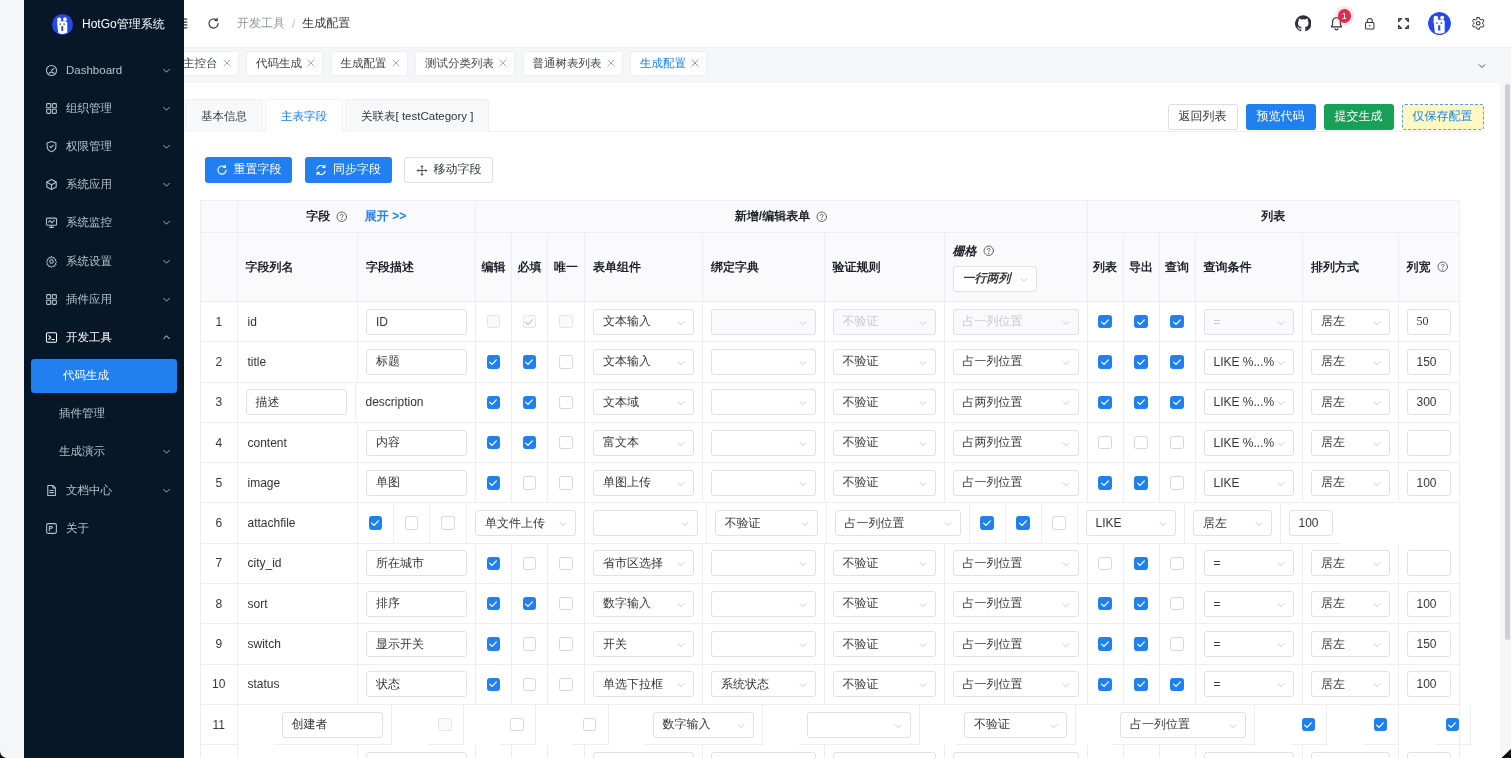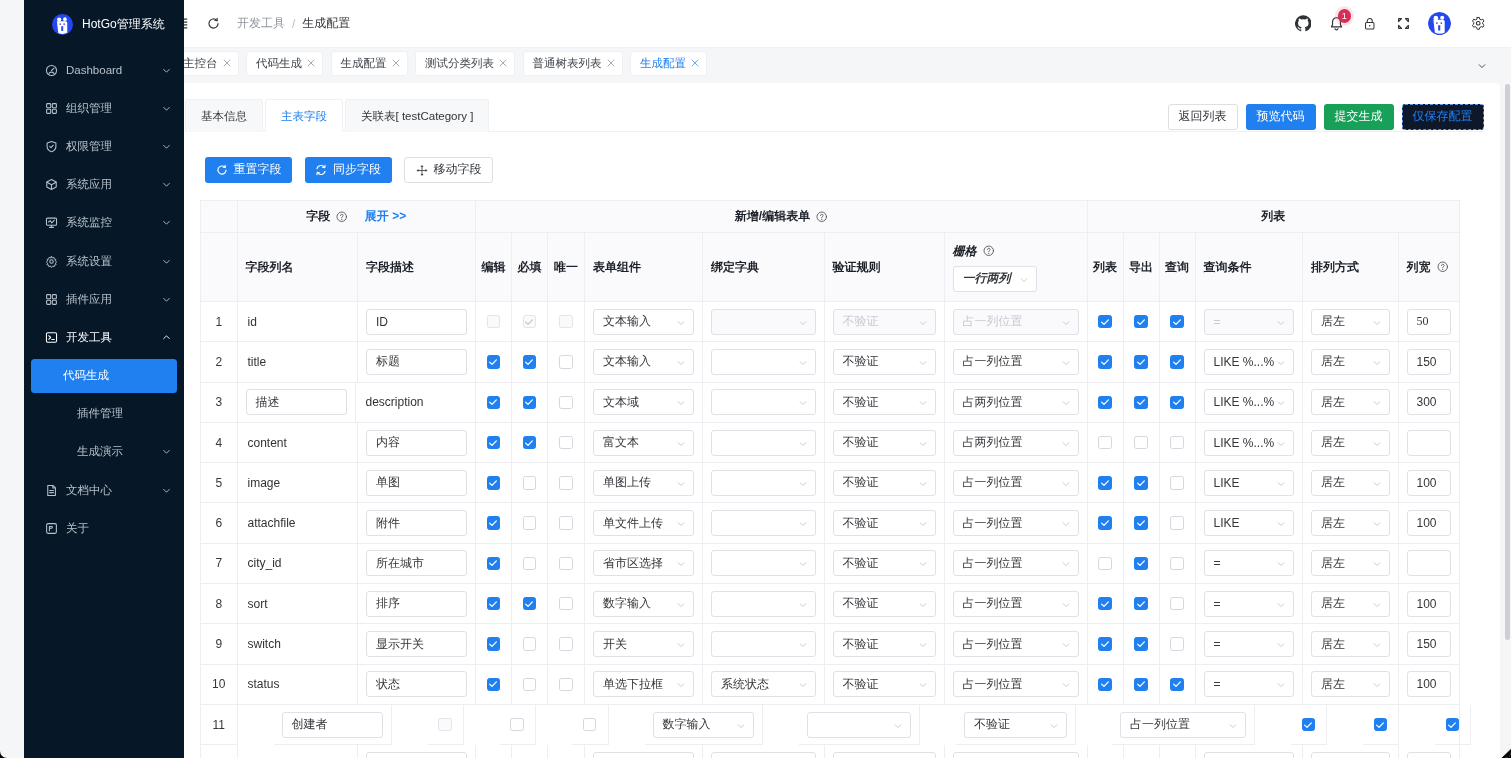--- a/index.html
+++ b/index.html
@@ -12,21 +12,21 @@
   .logo-row { height:48px; display:flex; align-items:center; padding-left:28px; }
   .logo-badge { width:21px; height:21px; flex:0 0 21px; }
   .logo-title { margin-left:9px; color:#fff; font-size:12px; font-weight:500; white-space:nowrap; }
   .menu { margin-top:3px; }
   .menu-item { height:38.2px; display:flex; align-items:center; padding:0 13px 0 21px; color:#b7c1ca; font-size:11.5px; cursor:pointer; }
   .menu-item .mi-icon { width:13px; height:13px; flex:0 0 13px; margin-right:8px; display:flex; }
   .menu-item .mi-icon svg { width:13px; height:13px; }
   .menu-item .mi-label { flex:1; white-space:nowrap; overflow:hidden; }
   .menu-item .mi-arrow { width:9px; height:9px; display:flex; margin-left:6px; }
   .menu-item.parent-active { color:#fff; }
-  .menu-item.child { padding-left:53px; }
+  .menu-item.child { padding-left:35px; }
   .menu-item.child.active-wrap { padding:0; }
   .active-pill { margin:2px 7px; height:34.2px; width:146px; background:#2080f0; border-radius:3.5px; display:flex; align-items:center; padding-left:32px; color:#fff; }
 
   
   .header { position:absolute; left:160px; top:0; width:1351px; height:48px; background:#fff; border-bottom:1px solid #f0f1f3; display:flex; align-items:center; z-index:4; }
   .hdr-icon { display:flex; align-items:center; justify-content:center; color:#33363a; cursor:pointer; }
   .hdr-collapse { margin-left:15px; }
   .hdr-refresh { margin-left:19px; }
   .breadcrumb { margin-left:17px; font-size:12px; display:flex; align-items:center; white-space:nowrap; }
   .bc-first { color:#8f959e; }
@@ -50,21 +50,21 @@
   .card { position:absolute; left:169px; top:83px; width:1331px; height:700px; background:#fff; border-radius:4px; box-shadow:0 1px 2px rgba(0,0,0,.02); }
   .ctabs-row { position:absolute; left:16px; right:16px; top:16px; height:33px; border-bottom:1px solid #eef0f3; display:flex; }
   .ctab { height:33px; padding:0 15px; font-size:11.5px; border:1px solid #eef0f3; border-bottom:none; border-radius:3px 3px 0 0; background:#f7f8fa; color:#303439; display:flex; align-items:center; margin-right:2px; cursor:pointer; position:relative; white-space:nowrap; }
   .ctab.active { background:#fff; color:#2080f0; }
   .ctab.active::after { content:""; position:absolute; left:0; right:0; bottom:-1px; height:1px; background:#fff; }
   .card-actions { position:absolute; right:16.5px; top:20.5px; display:flex; gap:8px; }
   .btn { height:26.5px; border-radius:3px; font-size:12px; display:flex; align-items:center; padding:0 10px; cursor:pointer; border:1px solid transparent; white-space:nowrap; font-family:inherit; }
   .btn-plain { background:#fff; border-color:#dcdfe3; color:#32363b; }
   .btn-primary { background:#2080f0; color:#fff; }
   .btn-success { background:#18a058; color:#fff; }
-  .btn-dashed { background:#0f172a; border:1px dashed #5e9bef; color:#2080f0; }
+  .btn-dashed { background:#fef9c3; border:1px dashed #5e9bef; color:#2080f0; }
   .toolbar { position:absolute; left:36px; top:73.5px; display:flex; }
   .tbtn { height:26.5px; border:none; border-radius:3px; font-size:12px; display:flex; align-items:center; padding:0 10.5px; margin-right:12.5px; cursor:pointer; font-family:inherit; }
   .tbtn .tb-icon { width:12px; height:12px; display:flex; margin-right:6px; }
   .tbtn.blue { background:#2080f0; color:#fff; }
   .tbtn.white { background:#fff; border:1px solid #dcdfe3; color:#32363b; }
 
   
   .gtable { position:absolute; left:31px; top:116.5px; width:1260px; border:1px solid #ededf2; background:#fff; font-size:12px; }
   .grow { display:flex; }
   .gcell { border-right:1px solid #ededf2; border-bottom:1px solid #ededf2; display:flex; align-items:center; position:relative; }
@@ -1188,27 +1188,20 @@
             </div>
           </div>
         </div>
         <div class="grow" style="height: 40.3px;">
           <div class="gcell idx" style="width: 36.5px; flex: 0 0 36.5px;">
             <span>6</span>
           </div>
           <div class="gcell namecell" style="width: 120.5px; flex: 0 0 120.5px;">
             <span>attachfile</span>
           </div>
-          <div class="gcell " style="width: 118px; flex: 0 0 118px;">
-            <div class="ctl-wrap">
-              <div class="ctl">
-                <span>附件</span>
-              </div>
-            </div>
-          </div>
           <div class="gcell gcenter" style="width: 36px; flex: 0 0 36px;">
             <span class="cb ck">
               <svg width="10" height="10" viewBox="0 0 16 16" fill="none">
                 <path d="M2.6 8.2 L6.4 11.8 L13.4 4.6" stroke="#fff" stroke-width="2" stroke-linecap="round" stroke-linejoin="round" fill="none"></path>
               </svg>
             </span>
           </div>
           <div class="gcell gcenter" style="width: 36px; flex: 0 0 36px;">
             <span class="cb "></span>
           </div>

